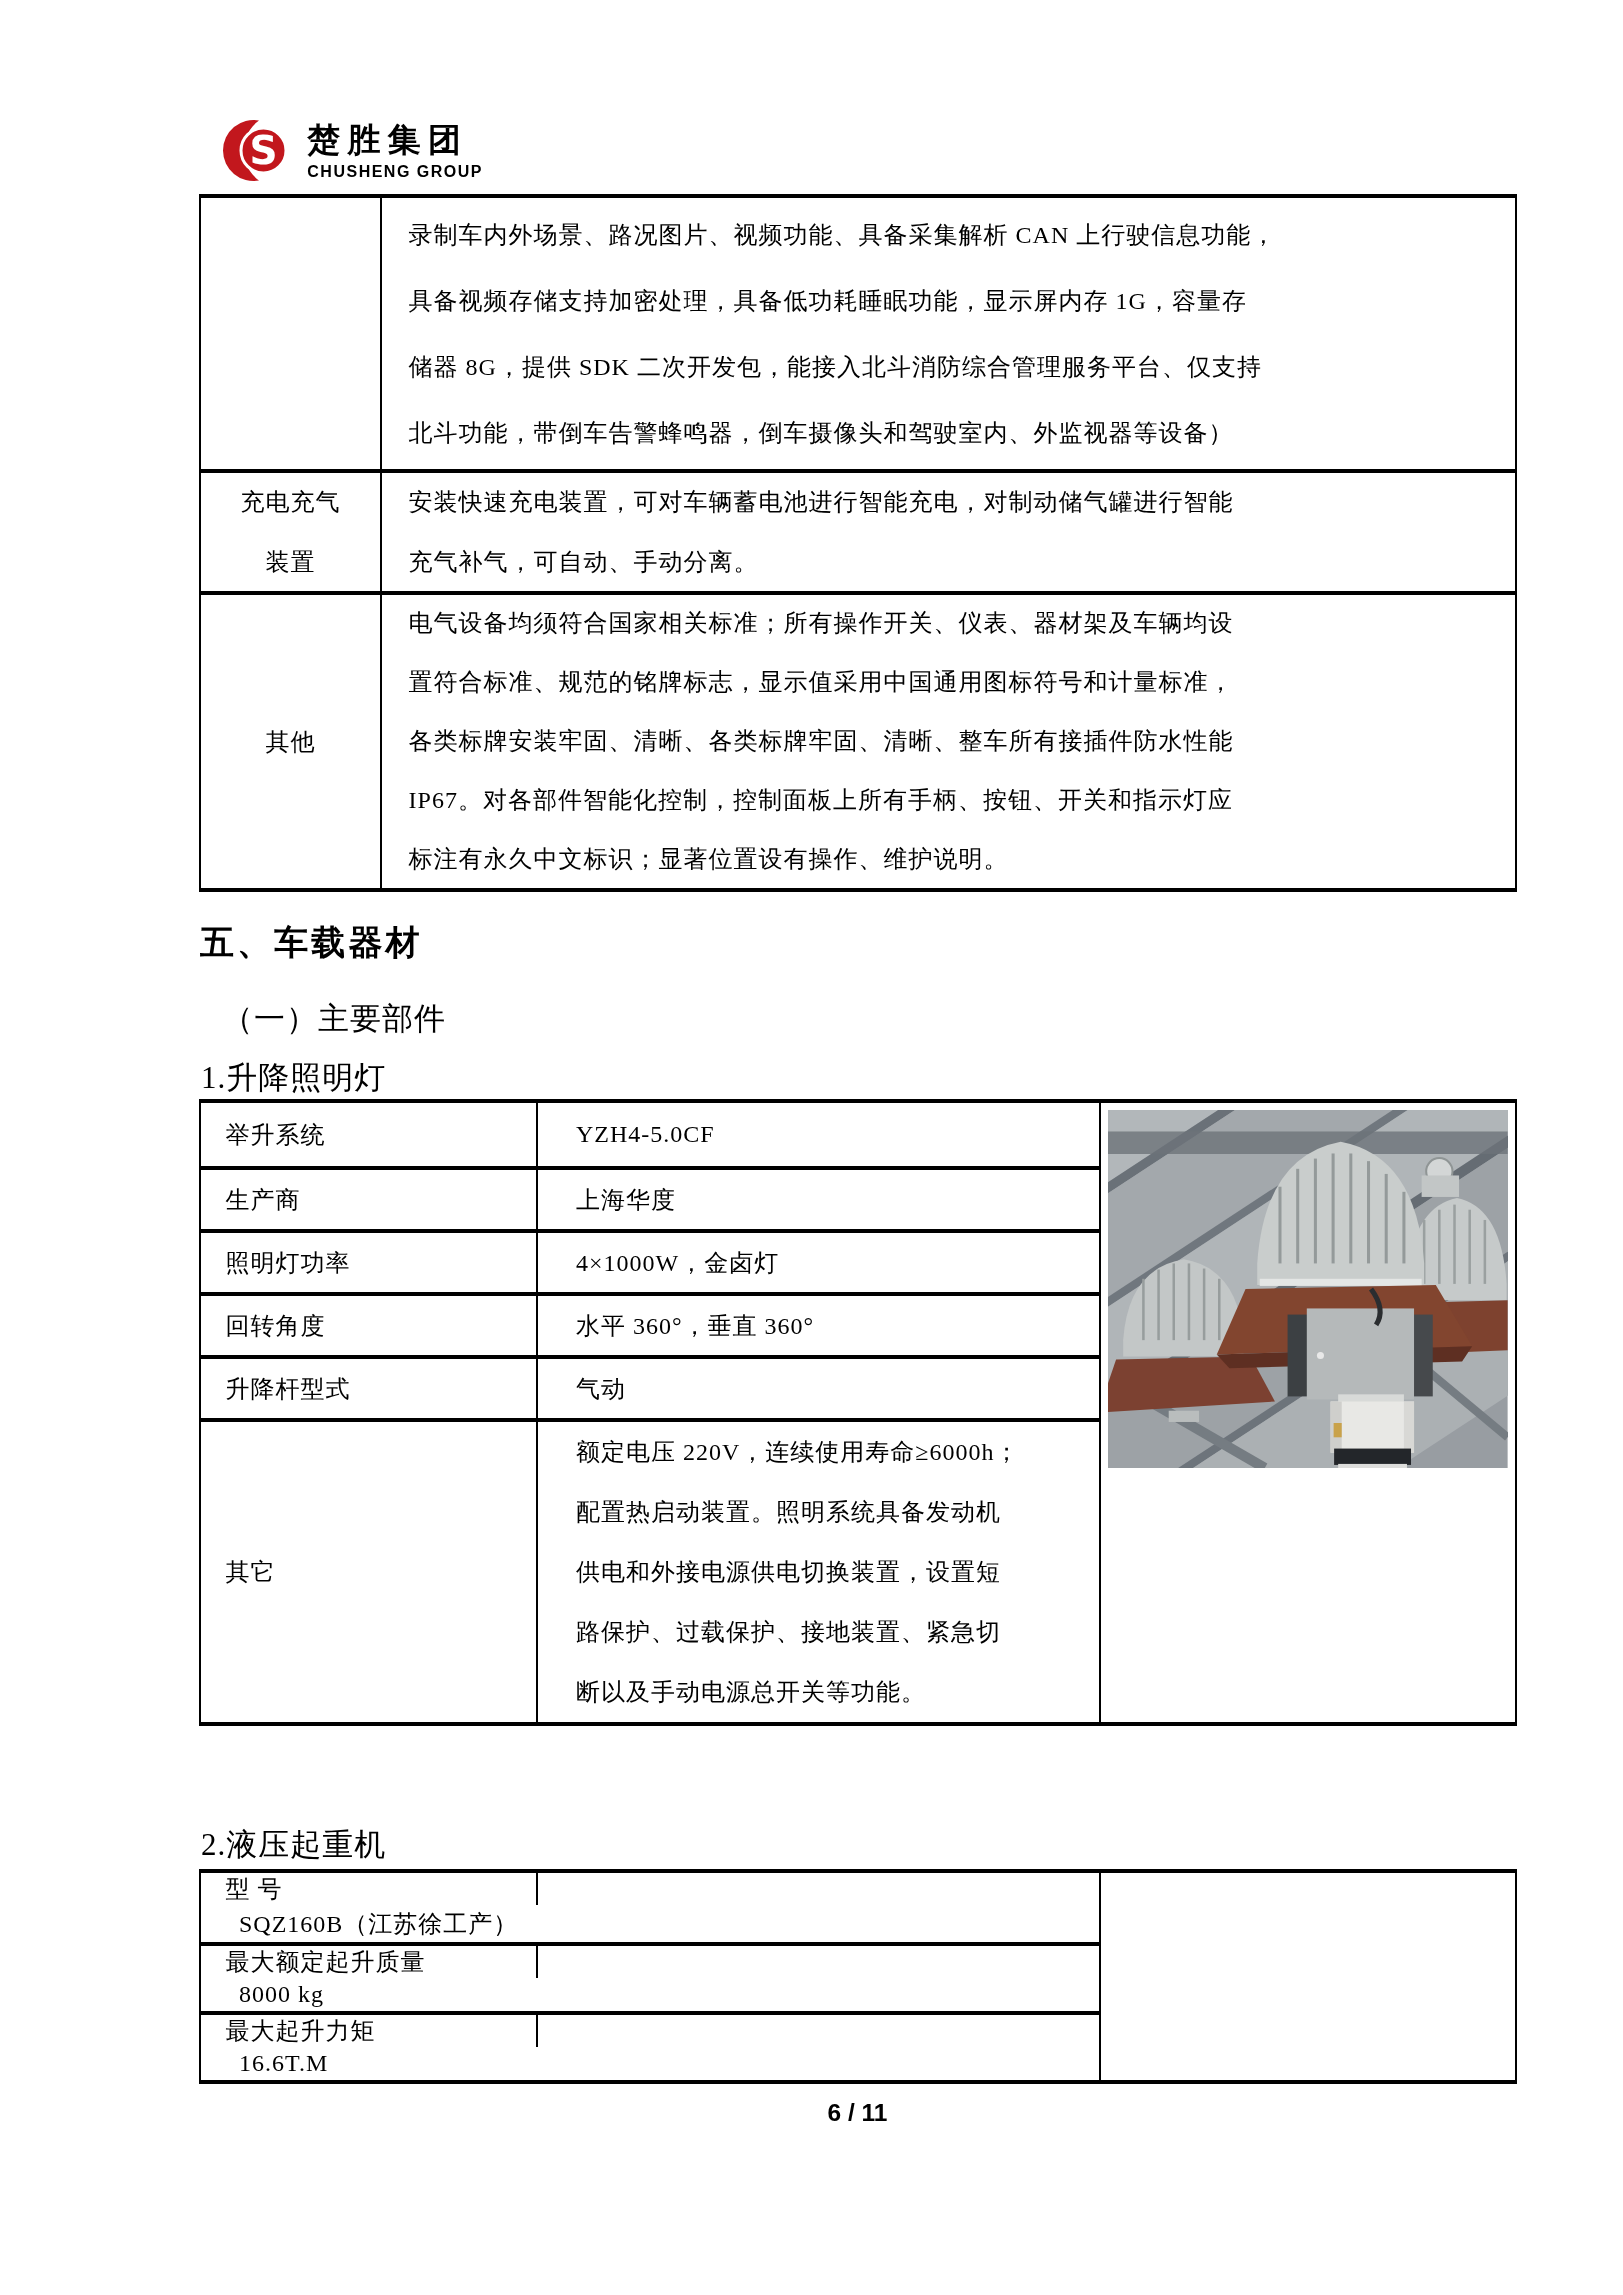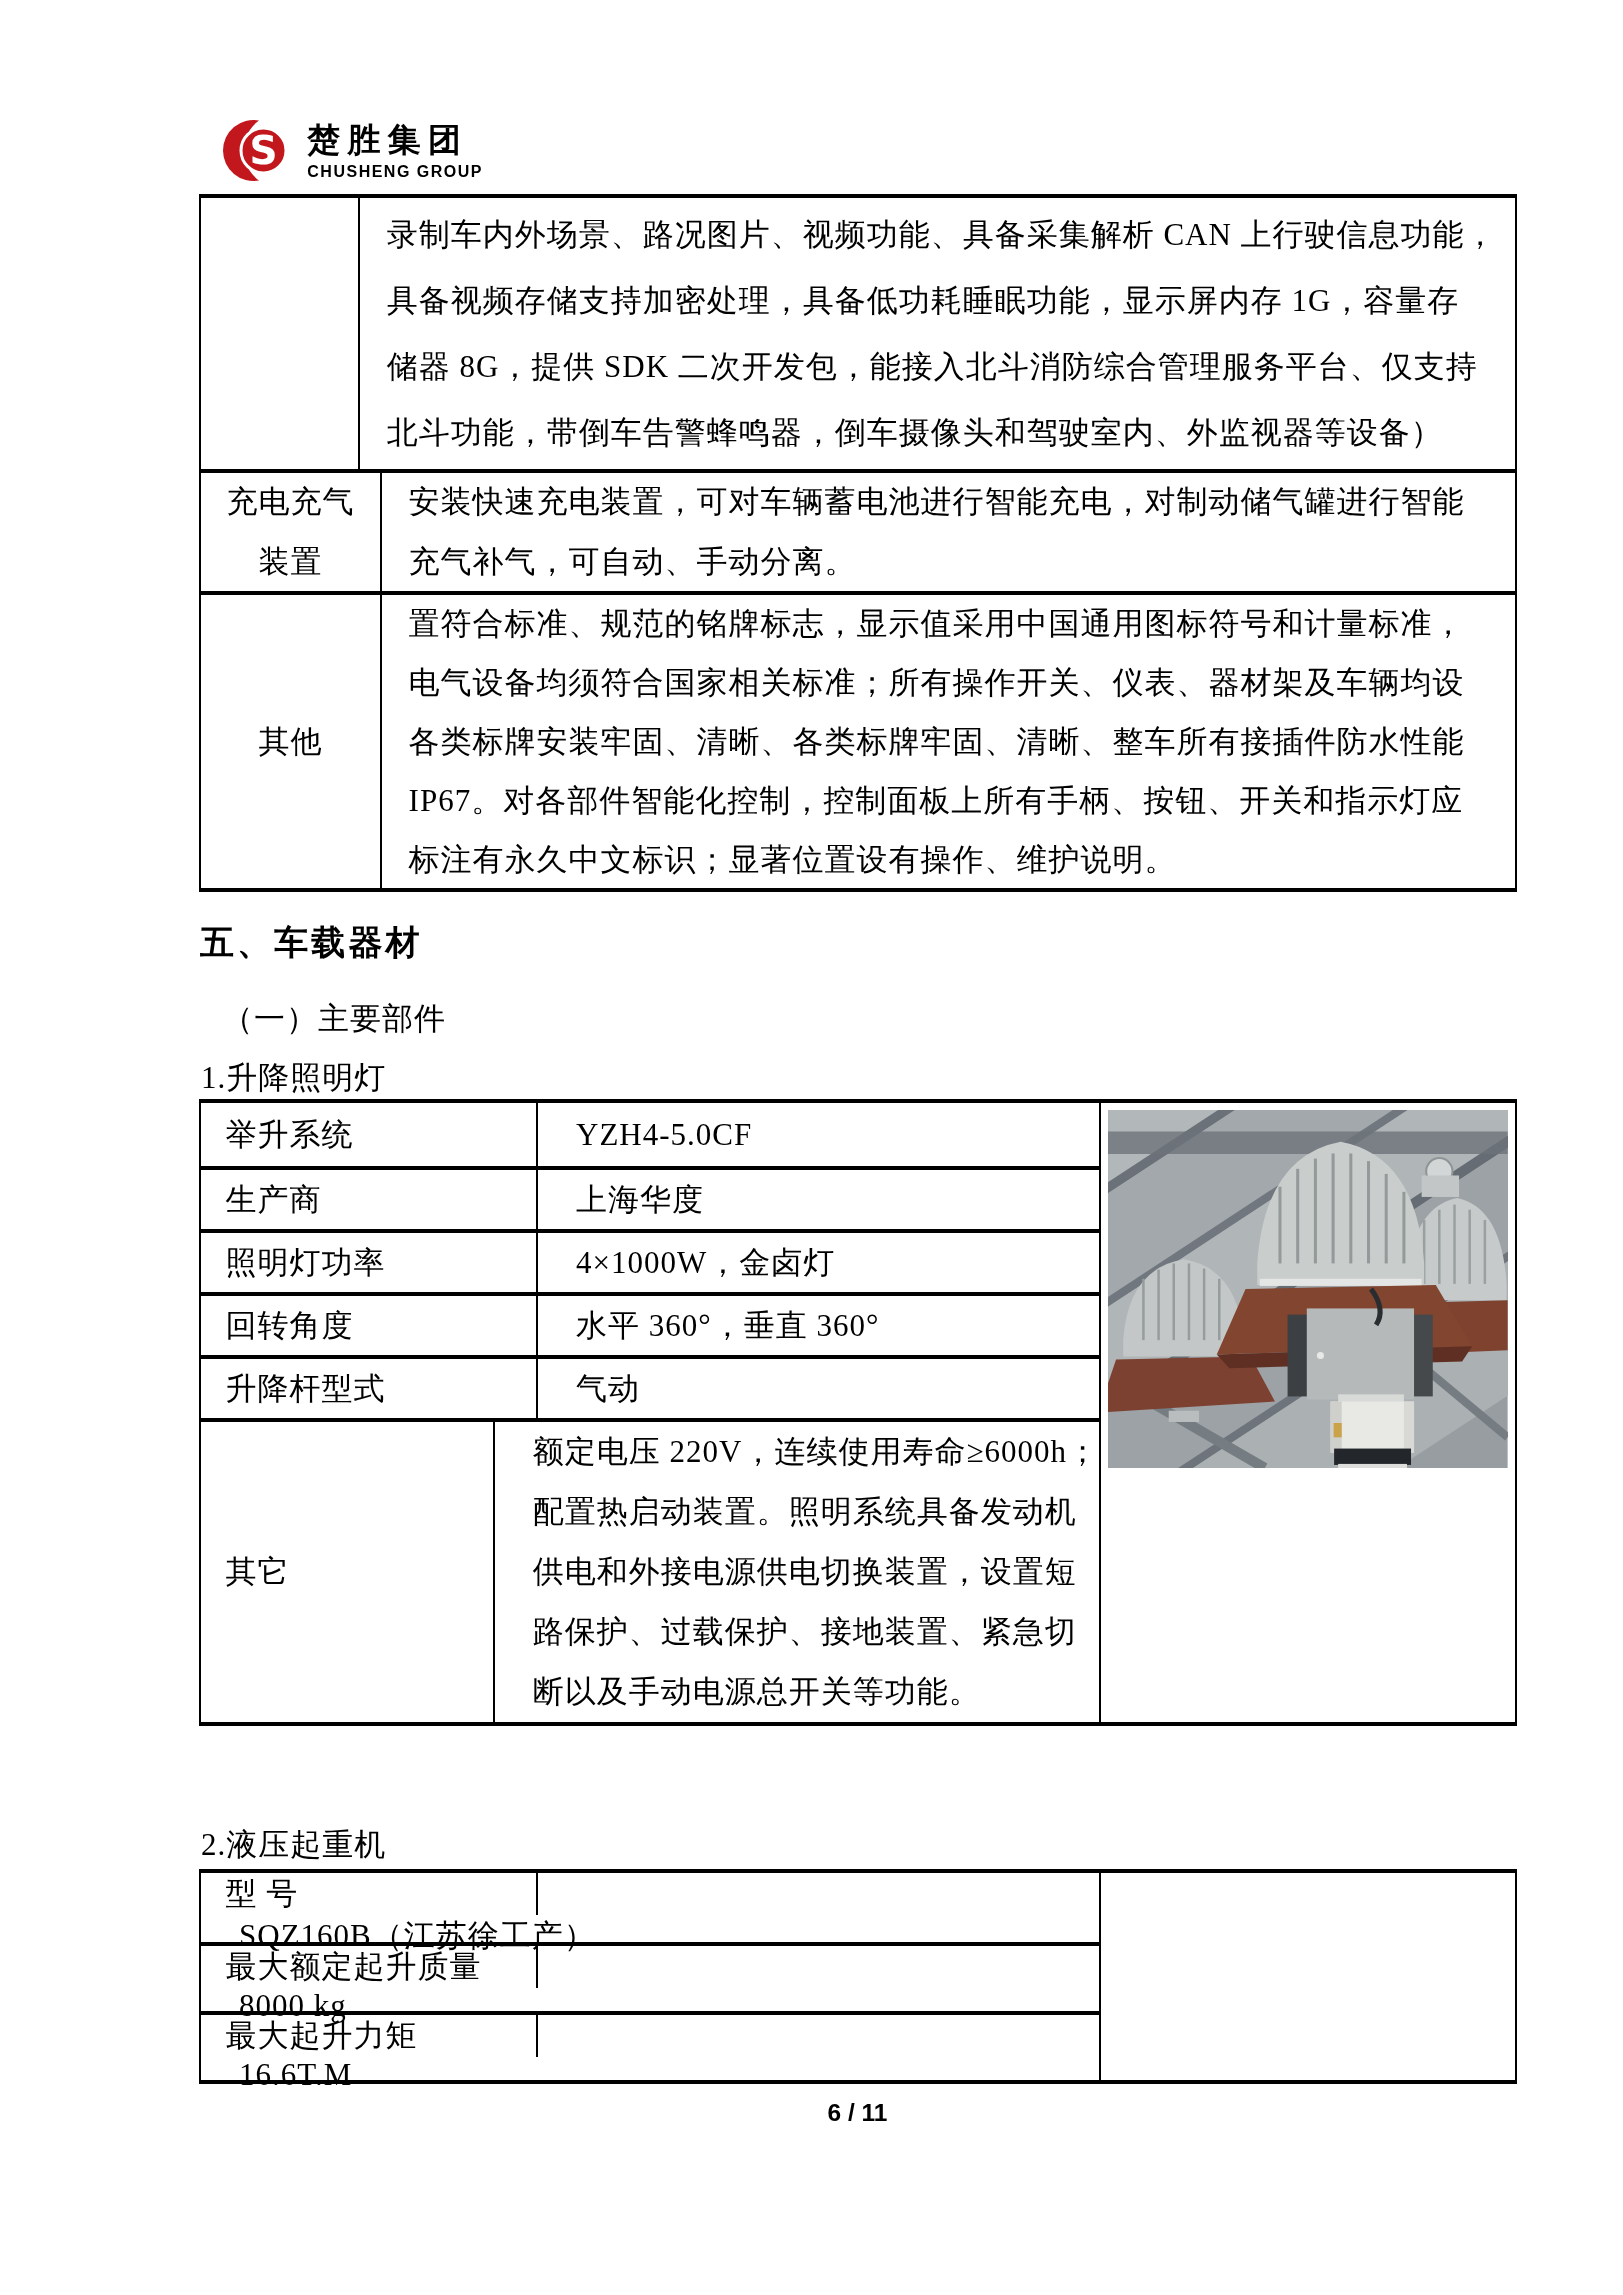--- a/index.html
+++ b/index.html
@@ -17,21 +17,21 @@
               font-size:16px; letter-spacing:1.5px; line-height:19.4px; margin-top:2px; white-space:nowrap; }
 
   
   .tbl { position:absolute; left:199px; width:1318px; border:2.6px solid #000;
          border-top-width:4.1px; border-bottom-width:4.1px; background:#fff; }
   .trow { display:flex; border-top:4.1px solid #000; }
   .trow.first { border-top:0; }
   .cell-label { border-right:2.6px solid #000; display:flex; flex-direction:column;
                 justify-content:center; }
   .cell-value { flex:1; display:flex; flex-direction:column; justify-content:center; }
-  .cn { font-size:31px; letter-spacing:1px; }
+  .cn { font-size:24px; letter-spacing:1px; }
   .ln { white-space:nowrap; }
 
   
   .t1 { top:194px; }
   .t1 .cell-label { width:181px; align-items:center; text-align:center; }
   .t1 .cell-value { padding-left:26.6px; padding-right:18.4px; }
   .t1 .r1 { height:271px; } .t1 .r1 .ln { line-height:66px; }
   .t1 .r2 { height:122px; } .t1 .r2 .ln { line-height:60px; }
   .t1 .r2 .lbl-ln { line-height:60px; }
   .t1 .r3 { height:297px; } .t1 .r3 .ln { line-height:59px; }
@@ -94,22 +94,22 @@
         <div class="lbl-ln">装置</div>
       </div>
       <div class="cell-value cn">
         <div class="ln">安装快速充电装置，可对车辆蓄电池进行智能充电，对制动储气罐进行智能</div>
         <div class="ln">充气补气，可自动、手动分离。</div>
       </div>
     </div>
     <div class="trow r3">
       <div class="cell-label cn">其他</div>
       <div class="cell-value cn">
+        <div class="ln">电气设备均须符合国家相关标准；所有操作开关、仪表、器材架及车辆均设</div>
         <div class="ln">置符合标准、规范的铭牌标志，显示值采用中国通用图标符号和计量标准，</div>
-        <div class="ln">电气设备均须符合国家相关标准；所有操作开关、仪表、器材架及车辆均设</div>
         <div class="ln">各类标牌安装牢固、清晰、各类标牌牢固、清晰、整车所有接插件防水性能</div>
         <div class="ln">IP67。对各部件智能化控制，控制面板上所有手柄、按钮、开关和指示灯应</div>
         <div class="ln">标注有永久中文标识；显著位置设有操作、维护说明。</div>
       </div>
     </div>
   </div>
 
   <div class="h-section">五、车载器材</div>
   <div class="h-sub">（一）主要部件</div>
   <div class="h-item1">1.升降照明灯</div>

